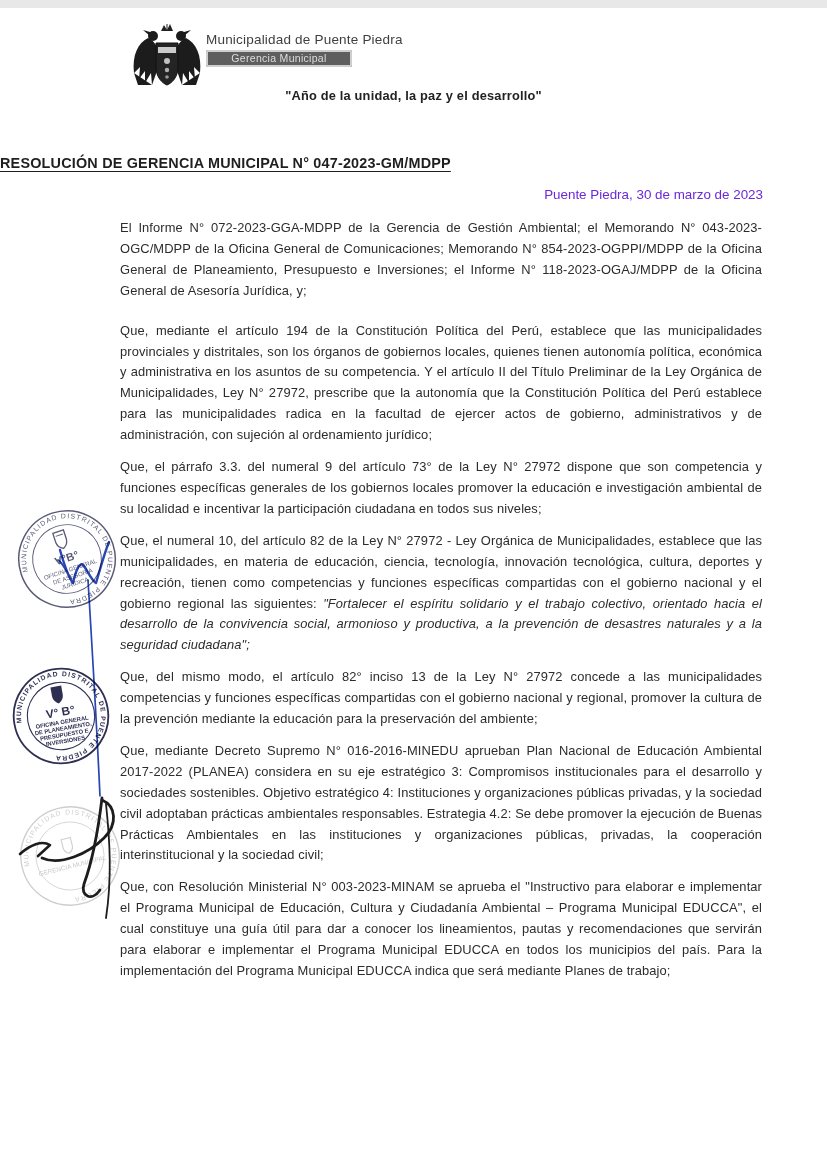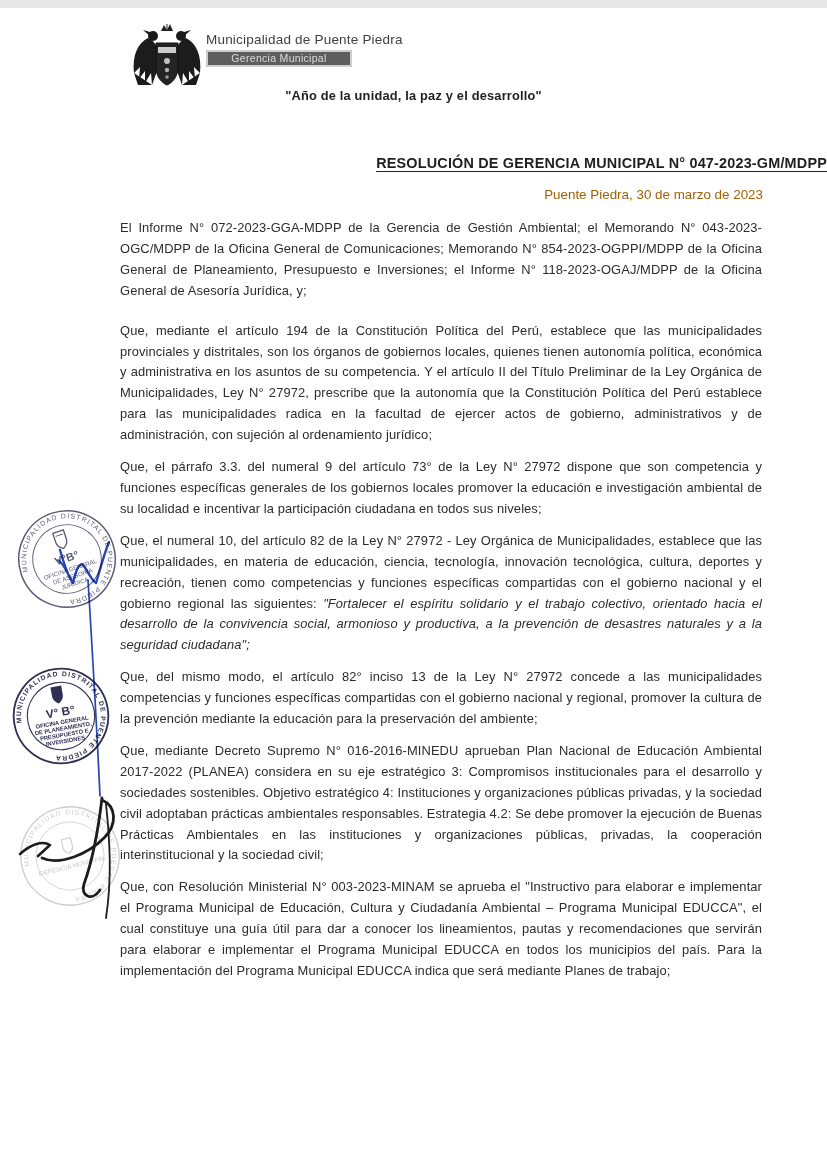--- a/index.html
+++ b/index.html
@@ -11,24 +11,24 @@
   .logo{position:absolute;left:128px;top:13px;width:78px;height:78px;}
   .org-name{position:absolute;left:206px;top:24px;font-size:13.5px;color:#3f3f3f;letter-spacing:.2px;}
   .badge{
     position:absolute;left:206px;top:42px;width:146px;height:17px;
     background:#5e5e5e;color:#dedede;font-size:10.5px;line-height:17px;
     text-align:center;border-radius:2px;letter-spacing:.3px;
     box-shadow:0 0 0 2px #cfcfcf inset;
   }
   .motto{position:absolute;left:0;width:100%;top:80px;text-align:center;
     font-weight:bold;font-size:12.8px;color:#222;letter-spacing:.2px;}
-  .doc-title{position:absolute;left:0;width:100%;top:147px;text-align:right;
+  .doc-title{position:absolute;left:0;width:100%;top:147px;text-align:left;
     font-weight:bold;font-size:14.4px;color:#1f1f1f;letter-spacing:.2px;
     text-decoration:underline;text-underline-offset:3px;}
-  .dateline{position:absolute;right:64px;top:179px;font-size:13.4px;color:#a16207;}
+  .dateline{position:absolute;right:64px;top:179px;font-size:13.4px;color:#6d28d9;}
   .content{
     position:absolute;left:120px;top:197px;width:642px;
     font-size:12.9px;line-height:20.9px;text-align:justify;color:#2c2c2c;
     letter-spacing:.1px;z-index:1;
   }
   .sec-label{font-weight:bold;color:#1d1d1d;letter-spacing:.3px;}
   .content p{margin:0 0 11px 0;}
   .content p.vistos{margin-top:13px;margin-bottom:19px;}
   .considerando{margin-top:0;margin-bottom:10px;}
   .quote{font-style:italic;}

